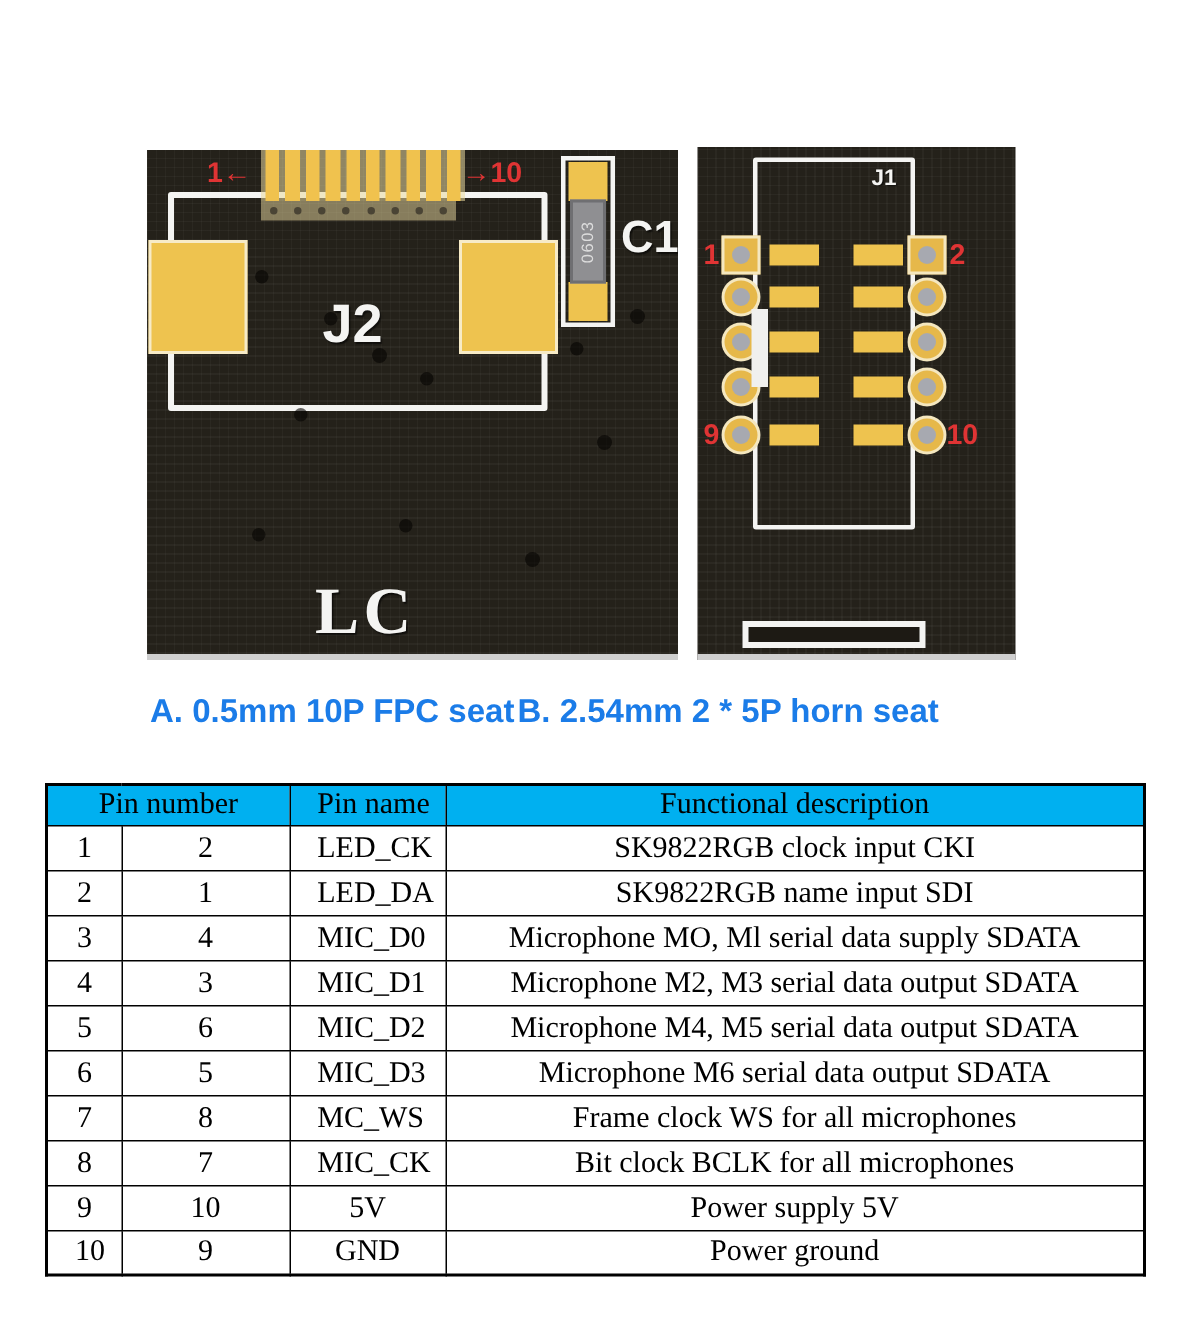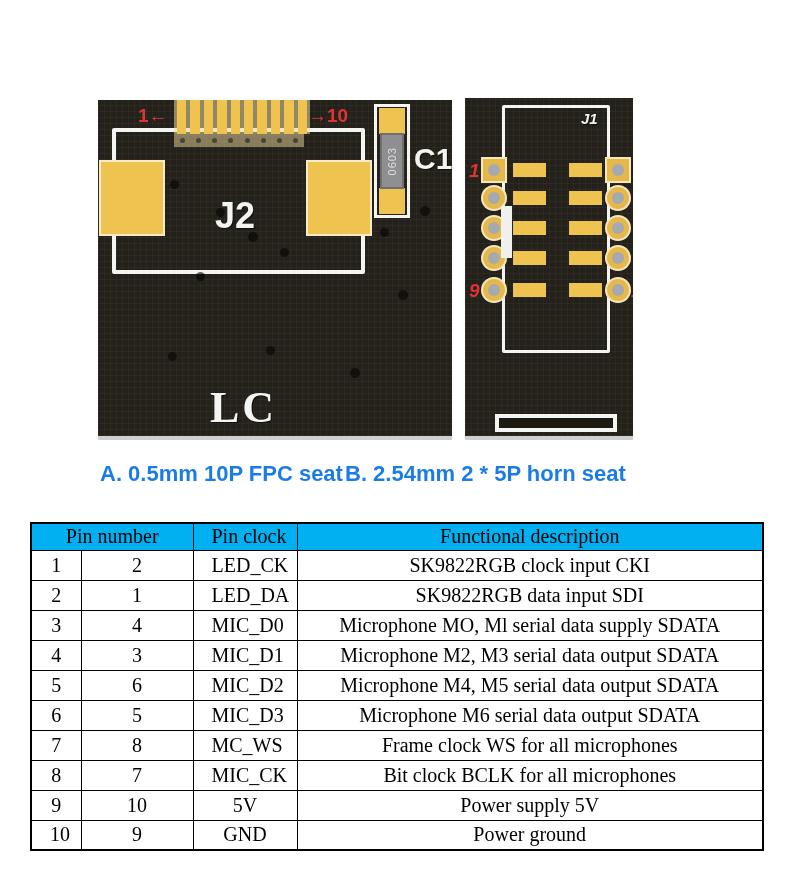--- a/index.html
+++ b/index.html
@@ -9,21 +9,21 @@
   }
   
   .pcb{
     position:absolute;background:#24211a;overflow:hidden;
     background-image:
       repeating-linear-gradient(0deg, rgba(255,255,255,0.035) 0 1px, transparent 1px 6px),
       repeating-linear-gradient(90deg, rgba(255,255,255,0.03) 0 1px, transparent 1px 6px);
     border-bottom:4px solid #cfcfcf;
   }
   #board-a{left:98px;top:100px;width:354px;height:336px;}
-  #board-b{left:465px;top:98px;width:168px;height:338px;font-style:italic;}
+  #board-b{left:465px;top:98px;width:212px;height:338px;}
   .silk-rect{position:absolute;border:4px solid #f4f4f2;border-radius:2px;}
   .via{position:absolute;border-radius:50%;background:rgba(5,4,2,0.6);}
   .red-label{
     position:absolute;color:#e03434;font-family:"Liberation Sans",sans-serif;
     font-weight:bold;font-size:19px;line-height:19px;white-space:nowrap;
   }
   
   #fpc-strip{
     position:absolute;left:76px;top:0;width:130px;height:34px;
     background:rgba(233,218,160,0.55);display:flex;gap:4px;padding:0 3px;
@@ -211,34 +211,34 @@
 <table id="pin-table">
   <colgroup>
     <col style="width:50px">
       <col style="width:112px">
       <col style="width:104px">
       <col style="width:466px">
   </colgroup>
   <tbody>
     <tr class="hdr">
       <td colspan="2">Pin number</td>
-      <td>Pin clock</td>
+      <td>Pin name</td>
       <td>Functional description</td>
     </tr>
     <tr>
       <td>1</td>
       <td>2</td>
       <td>LED_CK</td>
       <td>SK9822RGB clock input CKI</td>
     </tr>
     <tr>
       <td>2</td>
       <td>1</td>
       <td>LED_DA</td>
-      <td>SK9822RGB data input SDI</td>
+      <td>SK9822RGB name input SDI</td>
     </tr>
     <tr>
       <td>3</td>
       <td>4</td>
       <td>MIC_D0</td>
       <td>Microphone MO, Ml serial data supply SDATA</td>
     </tr>
     <tr>
       <td>4</td>
       <td>3</td>

